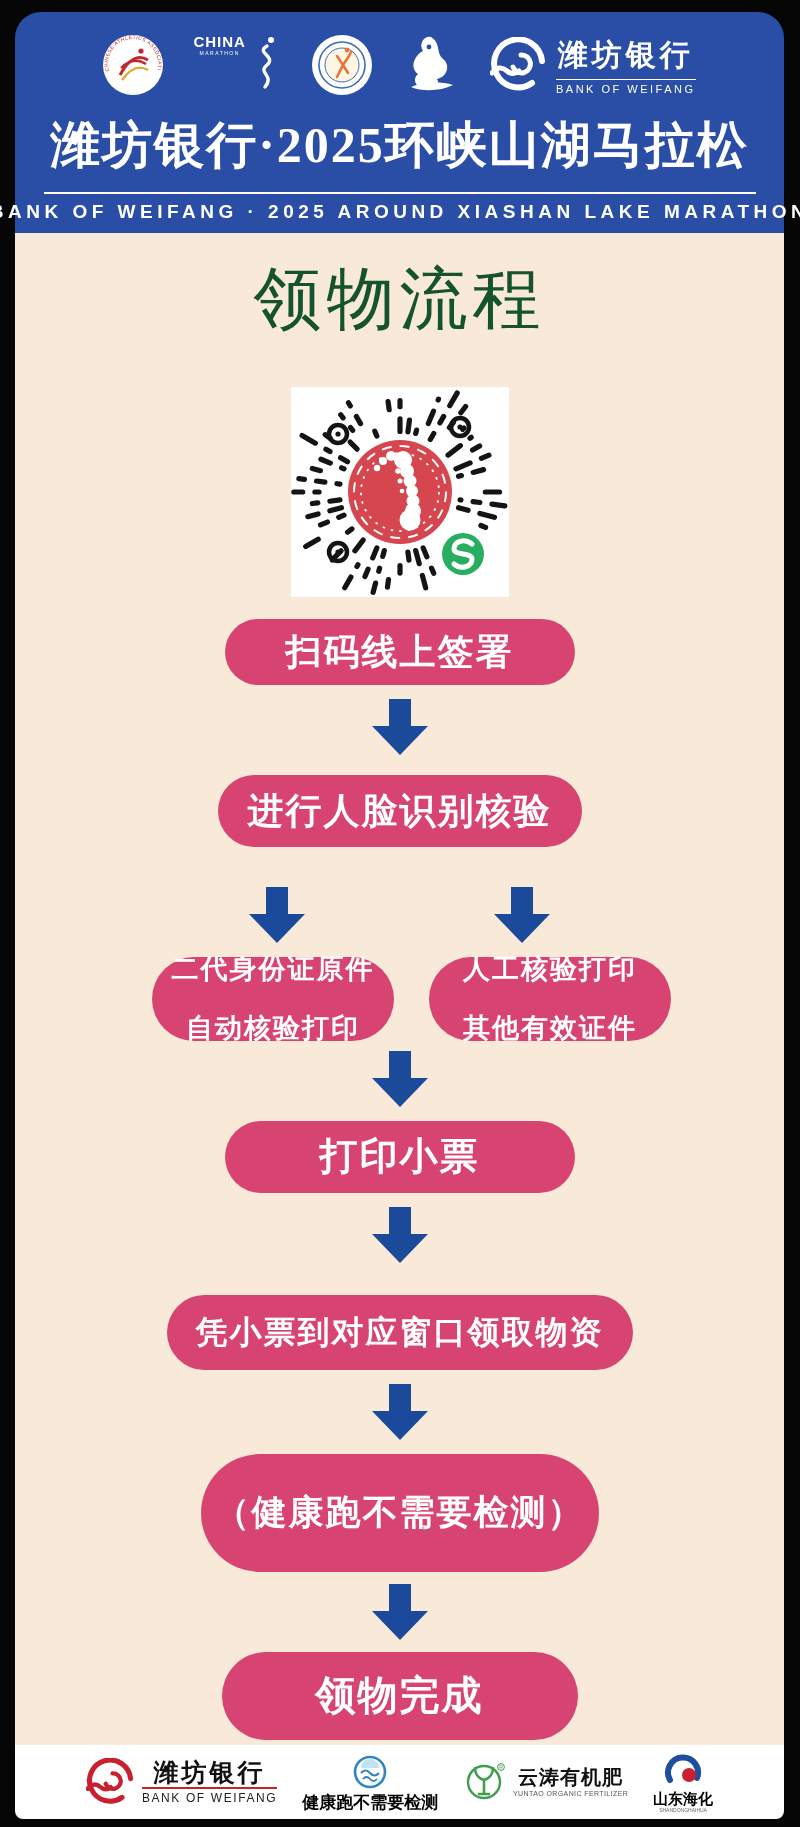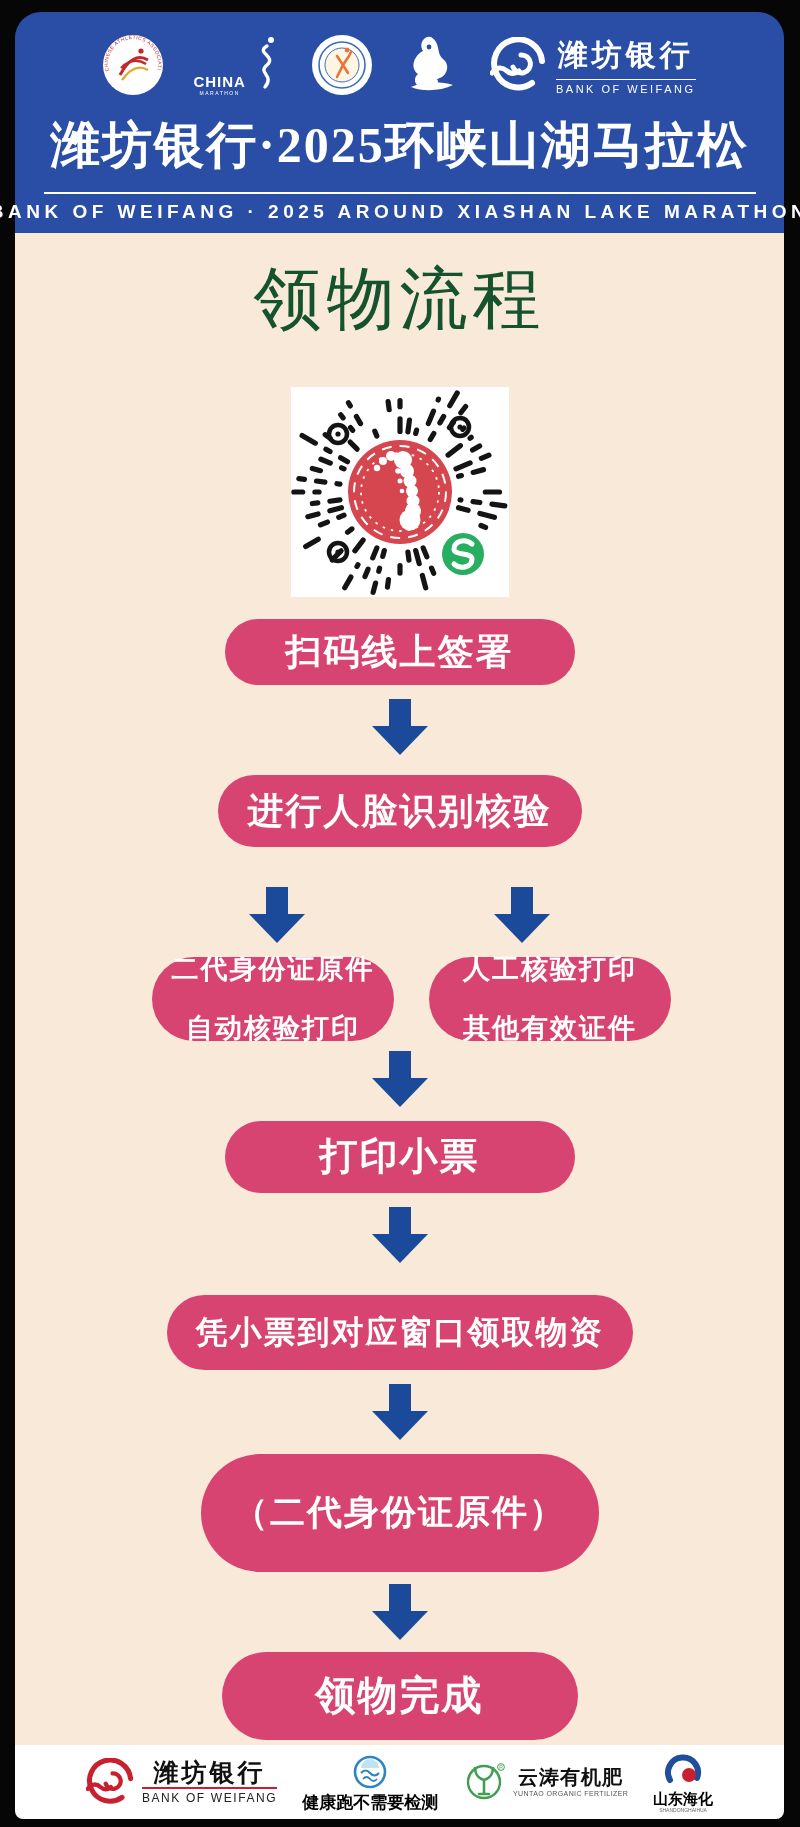--- a/index.html
+++ b/index.html
@@ -4,21 +4,21 @@
 <style>
   html,body{margin:0;padding:0;background:#060606;}
   body{width:800px;height:1827px;position:relative;font-family:"Liberation Sans",sans-serif;}
   .card{position:absolute;left:15px;top:12px;width:769px;height:1807px;display:flex;flex-direction:column;}
 
   
   .hdr{height:221px;background:#2a4ea6;border-radius:26px 26px 0 0;display:flex;flex-direction:column;align-items:center;color:#fff;}
   .logos{margin-top:20px;height:66px;display:flex;align-items:center;gap:30px;}
   .logo{display:flex;align-items:center;justify-content:center;}
   .lg-circle{width:60px;height:60px;border-radius:50%;background:#fff;display:flex;align-items:center;justify-content:center;}
-  .cm{display:flex;align-items:flex-end;gap:2px;}
+  .cm{display:flex;align-items:flex-start;gap:2px;}
   .cm-txt{display:flex;flex-direction:column;align-items:center;line-height:1;}
   .cm-txt .l1{font-size:15px;font-weight:bold;letter-spacing:1px;}
   .cm-txt .l2{font-size:5px;letter-spacing:1.5px;margin-top:2px;}
   .bk{display:flex;align-items:center;gap:10px;}
   .bk-txt{display:flex;flex-direction:column;align-items:center;}
   .bk-zh{font-size:30px;font-weight:bold;letter-spacing:4px;font-family:"Liberation Serif",serif;}
   .bk-line{width:100%;height:1px;background:#fff;margin:3px 0 3px;}
   .bk-en{font-size:11px;letter-spacing:2.5px;}
   .h1{margin-top:14px;font-size:50px;font-weight:bold;font-family:"Liberation Serif","DejaVu Serif",serif;letter-spacing:2px;white-space:nowrap;}
   .hr{width:712px;height:2px;background:#fff;margin-top:13px;}
@@ -273,21 +273,21 @@
       </div>
 
     <div class="pill p5">凭小票到对应窗口领取物资</div>
 
     <div class="arrow a4">
         <span class="stem"></span>
         <span class="head"></span>
       </div>
 
     <div class="pill p6">
-      <span>（二代身份证原件）</span>
+      <span>（健康跑不需要检测）</span>
     </div>
 
     <div class="arrow a5">
         <span class="stem"></span>
         <span class="head"></span>
       </div>
 
     <div class="pill p7">领物完成</div>
   </div>
 

